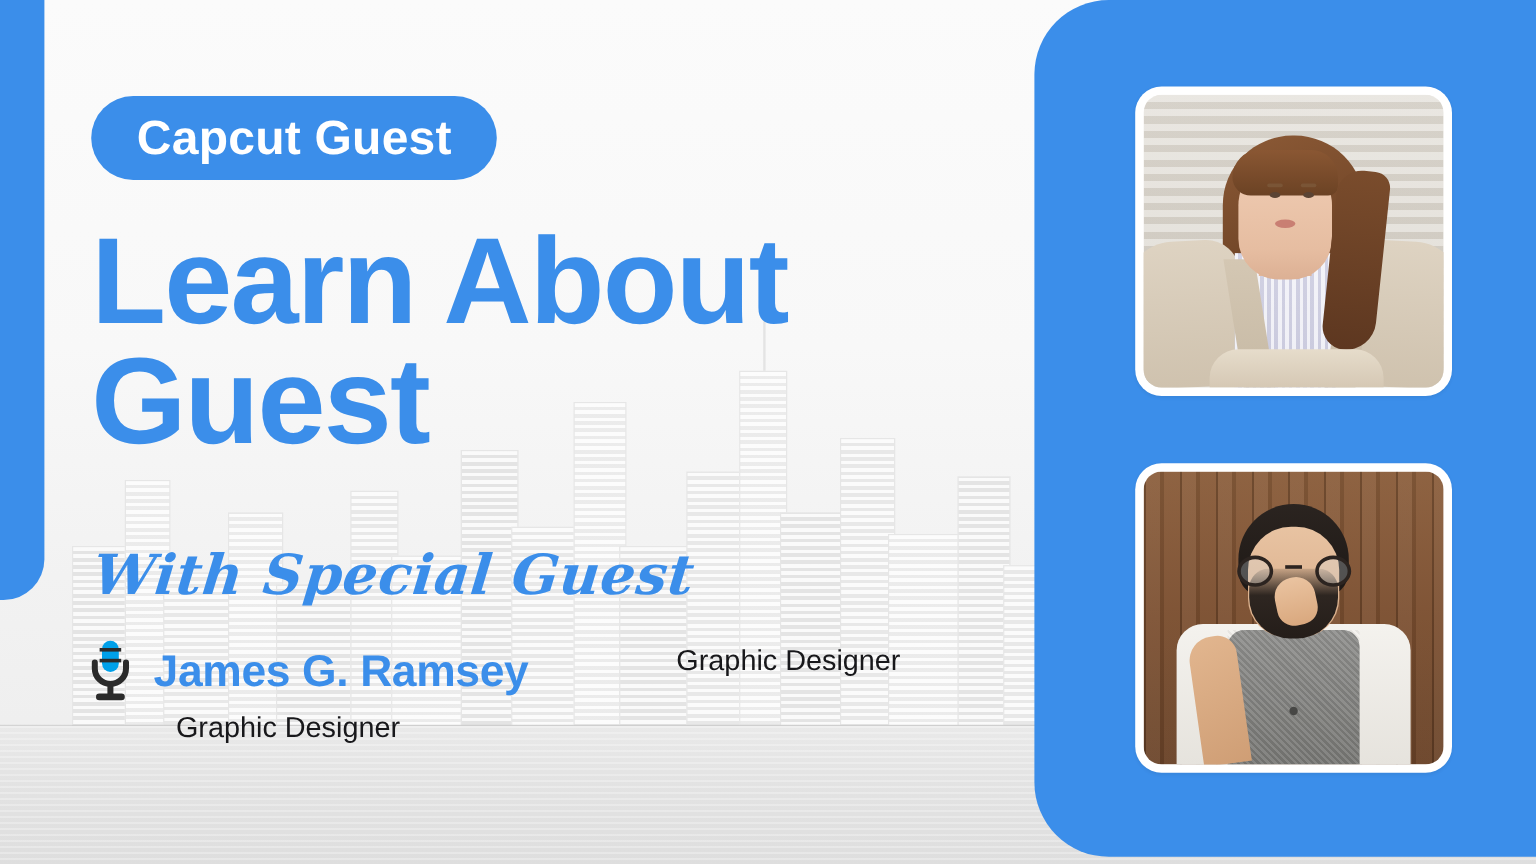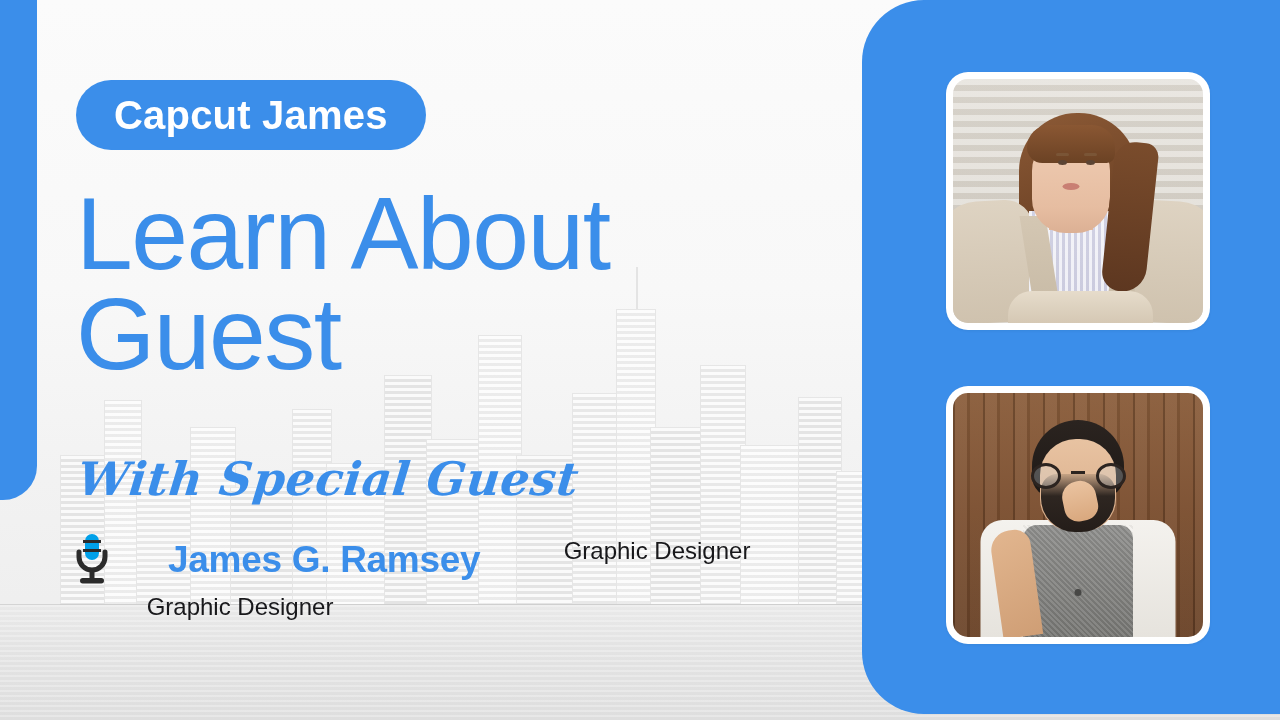--- a/index.html
+++ b/index.html
@@ -239,42 +239,42 @@
     display:flex; align-items:center;
     border-radius:35px;
     color:#ffffff;
     font-size:40px; font-weight:700; letter-spacing:.2px;
   }
 
   .headline {
     position:absolute; left:76px; top:185px;
     width:720px;
     font-size:102px; line-height:.98;
-    font-weight:400; letter-spacing:-1.5px;
+    font-weight:700; letter-spacing:-1.5px;
   }
   .headline .ln { display:block; }
 
   .guest-script {
     position:absolute; left:78px; top:452px;
     font-family:"DejaVu Serif", serif;
     font-size:46px; font-weight:700; font-style:italic;
     letter-spacing:.5px;
     transform:skewX(-6deg);
   }
 
   .speakers { position:absolute; left:70px; top:532px; width:780px; }
   .speaker {
     position:absolute; top:0;
   }
   #speaker-0 { left:0px;   width:400px; }
   #speaker-1 { left:430px; width:360px; }
 
   .sp-row { display:flex; align-items:center; gap:14px; }
   .mic { width:44px; height:56px; flex:0 0 auto; }
-  .sp-name { font-size:37px; font-weight:700; letter-spacing:-.3px; white-space:nowrap;margin-left:40px; }
+  .sp-name { font-size:37px; font-weight:700; letter-spacing:-.3px; white-space:nowrap; }
   .sp-role {
     margin-top:5px; text-align:center;
     font-size:24px; font-weight:400; color:#18181b;
     width:100%;
   }
   #speaker-0 .sp-role { padding-right:60px; }
   #speaker-1 .sp-role { padding-right:46px; }
 </style>
 </head>
 <body style="background: rgb(247, 247, 247);">
@@ -345,21 +345,21 @@
       <div class="p2-beard"></div>
       <div class="p2-glass l"></div>
       <div class="p2-glass r"></div>
       <div class="p2-bridge"></div>
       <div class="p2-arm"></div>
       <div class="p2-hand"></div>
     </div>
   </div>
 
   <div class="badge" style="background: rgb(59, 142, 234); color: rgb(255, 255, 255);">
-    <span>Capcut James</span>
+    <span>Capcut Guest</span>
   </div>
 
   <div class="headline" style="color: rgb(59, 142, 234);">
     <span class="ln">Learn About</span>
     <span class="ln">Guest</span>
   </div>
 
   <div class="guest-script" style="color: rgb(59, 142, 234);">With Special Guest</div>
 
   <div class="speakers">

